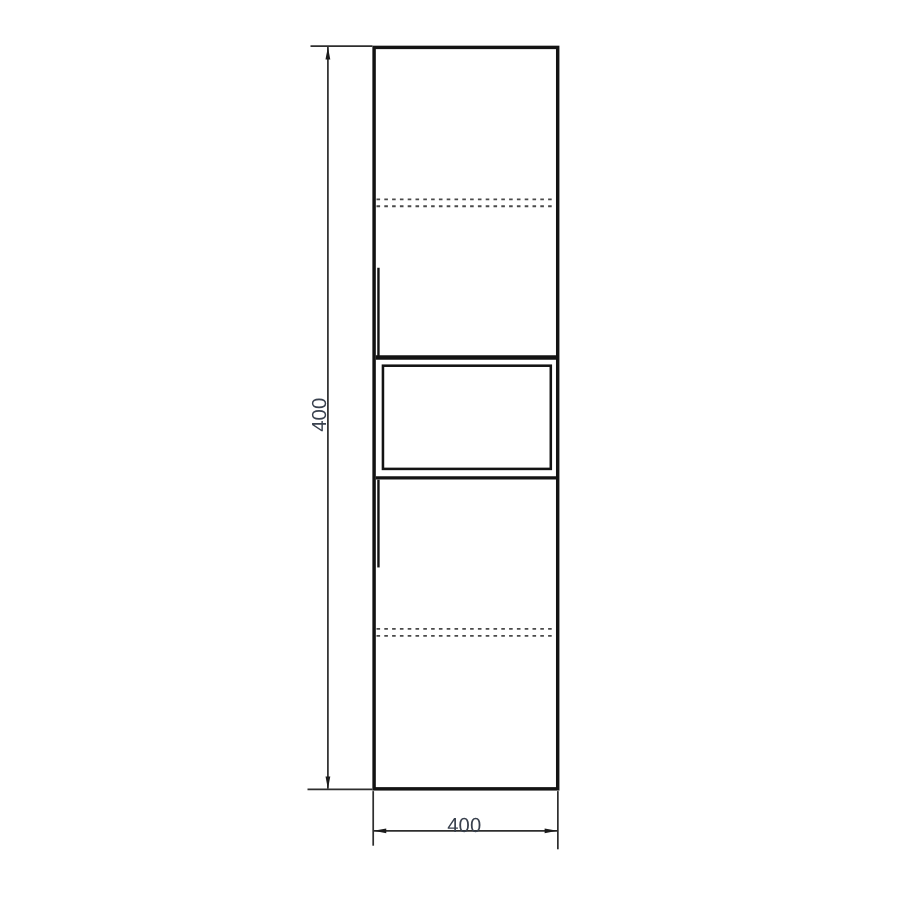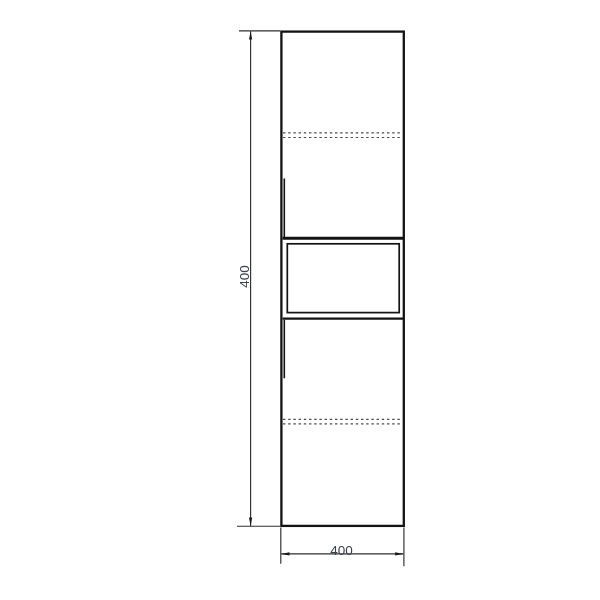--- a/index.html
+++ b/index.html
@@ -1,17 +1,17 @@
 <!DOCTYPE html>
 <html><head>
 <meta charset="utf-8">
 <style>
   html,body{margin:0;padding:0;background:#ffffff;}
   #page{position:relative;width:484px;height:600px;background:#ffffff;overflow:hidden;
-        font-family:"Liberation Sans", sans-serif;padding-left:32px;}
+        font-family:"Liberation Sans", sans-serif;}
 </style>
 </head>
 <body>
 <div id="page">
 <svg width="600" height="600" viewBox="0 0 600 600" xmlns="http://www.w3.org/2000/svg">
 
   <rect x="249.4" y="31.6" width="122.4" height="494.3" fill="none" stroke="#131313" stroke-width="2.3"></rect>
 
   <line x1="250.5" y1="238.3" x2="371.6" y2="238.3" stroke="#131313" stroke-width="3"></line>
 

